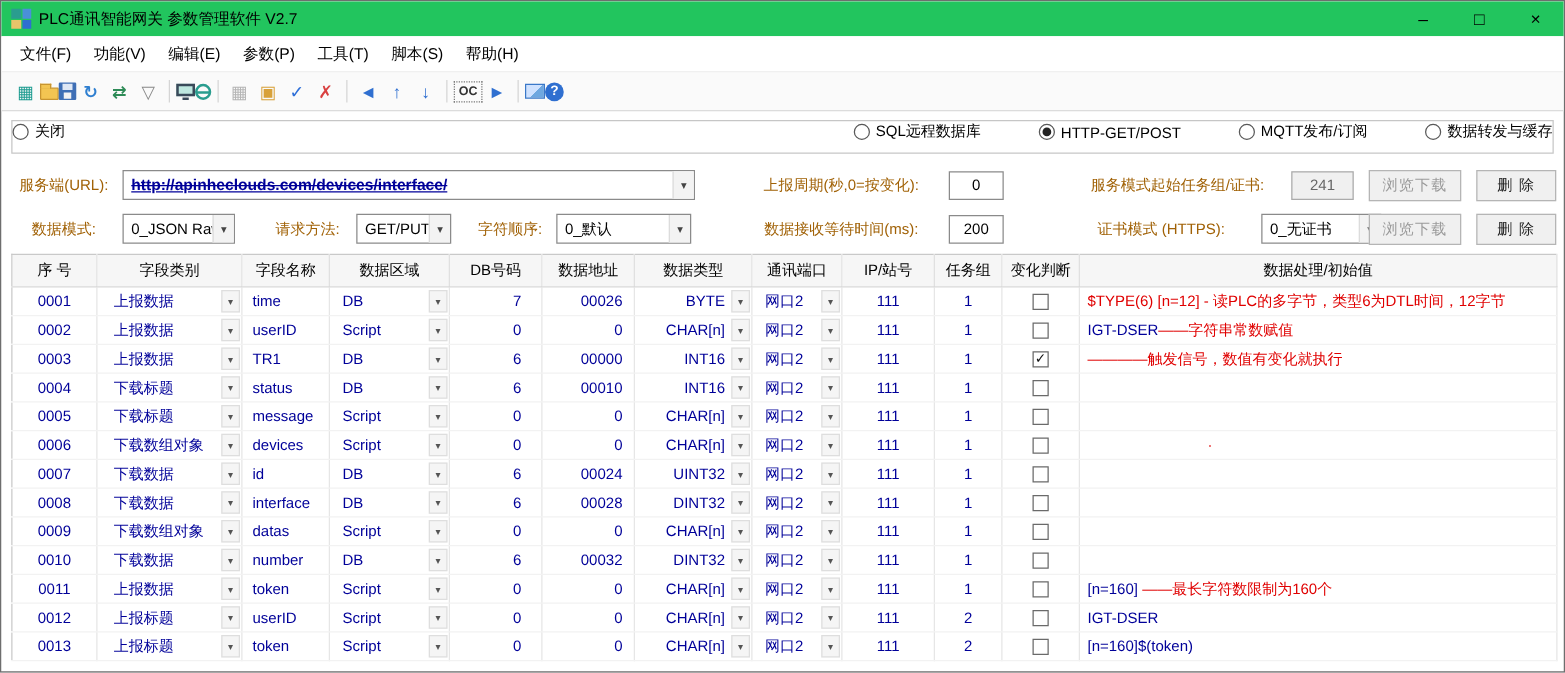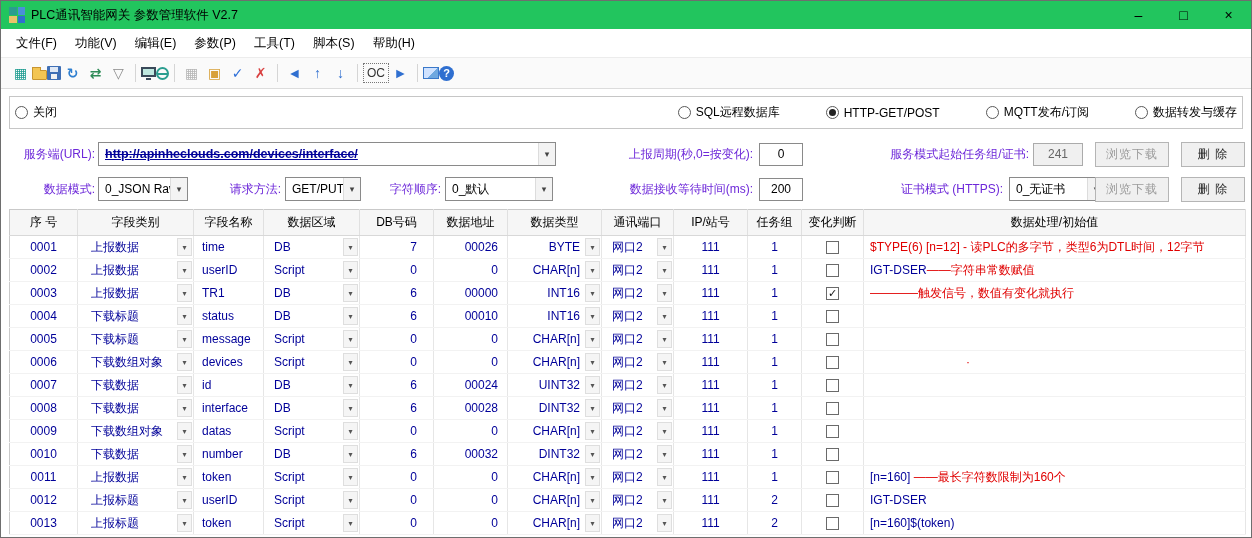--- a/index.html
+++ b/index.html
@@ -27,35 +27,35 @@
   .tb-sep { width:1px; height:18px; background:#d5d5d5; margin:0 5px; }
   .i-folder { width:15px; height:10px; background:#f3c552; border:1px solid #c89530; border-radius:1px; position:relative; margin-top:3px; }
   .i-folder::before { content:""; position:absolute; top:-4px; left:-1px; width:7px; height:3px; background:#f3c552; border:1px solid #c89530; border-bottom:none; }
   .i-floppy { width:14px; height:14px; background:#3f6fb5; border-radius:1px; position:relative; }
   .i-floppy::before { content:""; position:absolute; top:1px; left:3px; right:3px; height:5px; background:#dfe8f5; }
   .i-floppy::after { content:""; position:absolute; bottom:1px; left:4px; right:4px; height:5px; background:#f2f2f2; }
   .i-monitor { width:15px; height:10px; border:2px solid #3a4a5a; background:#bfe8e0; position:relative; margin-top:-2px; }
   .i-monitor::after { content:""; position:absolute; bottom:-5px; left:3px; right:3px; height:2px; background:#3a4a5a; }
   .i-globe { width:13px; height:13px; border:2px solid #2a9d8f; border-radius:50%; position:relative; }
   .i-globe::before { content:""; position:absolute; top:4px; left:-1px; right:-1px; height:2px; background:#2a9d8f; }
-  .i-oc { border:1px dotted #777; color:#333; font-size:12px; font-weight:normal; width:auto; padding:2px 3px; height:auto; }
+  .i-oc { border:1px dotted #777; color:#333; font-size:10px; font-weight:bold; width:auto; padding:2px 3px; height:auto; }
   .i-help { background:#2f6fd0; color:#fff; border-radius:50%; width:15px; height:15px; font-size:11px; }
   .i-img { width:16px; height:12px; border:1px solid #3a78c9; background:linear-gradient(135deg,#cfe2ff 55%,#6fa8e0 55%); }
 
   
-  .modebar { margin:7px 8px 6px 8px; height:33px; border:1px solid #c6c6c6; display:flex; align-items:center; padding:0 5px; background:#fff; }
+  .modebar { margin:7px 8px 6px 8px; height:27px; border:1px solid #c6c6c6; display:flex; align-items:flex-start; padding:0 0; background:#fff; }
   .mode-right { margin-left:auto; display:flex; align-items:center; }
   .radio-opt { display:flex; align-items:center; cursor:pointer; margin-left:46px; white-space:nowrap; }
   .mode-left .radio-opt { margin-left:0; }
   .radio { width:13px; height:13px; border:1px solid #595959; border-radius:50%; margin-right:5px; background:#fff; position:relative; flex:none; }
   .radio.sel::after { content:""; position:absolute; top:2px; left:2px; right:2px; bottom:2px; background:#222; border-radius:50%; }
 
   
   .form-area { position:relative; height:74px; font-size:12px; }
-  .flabel { position:absolute; height:24px; line-height:24px; text-align:right; color:#6d28d9; white-space:nowrap; }
+  .flabel { position:absolute; height:24px; line-height:24px; text-align:center; color:#a16207; white-space:nowrap; }
   .combo { position:absolute; height:24px; border:1px solid #8a8a8a; background:#fff; display:flex; align-items:center; }
   .combo-text { flex:1; padding:0 6px; color:#000; white-space:nowrap; overflow:hidden; }
   .combo-arrow { width:17px; align-self:stretch; display:flex; align-items:center; justify-content:center; font-size:9px; color:#444; background:#f3f3f3; border-left:1px solid #dcdcdc; cursor:pointer; }
   .url-text { color:#000099; font-weight:bold; font-size:12.5px; text-decoration:underline line-through; text-decoration-color:#000099; }
   .tbox { position:absolute; height:23px; line-height:21px; border:1px solid #8a8a8a; background:#fff; text-align:center; color:#000; }
   .tbox.disabled { background:#f0f0f0; color:#666; border-color:#ababab; }
   .btn { position:absolute; height:25px; background:#f0f0f0; border:1px solid #b5b5b5; font-size:12px; font-family:inherit; cursor:pointer; letter-spacing:1px; }
   .btn.dim { color:#9a9a9a; }
   .btn.dark { color:#222; }
 

